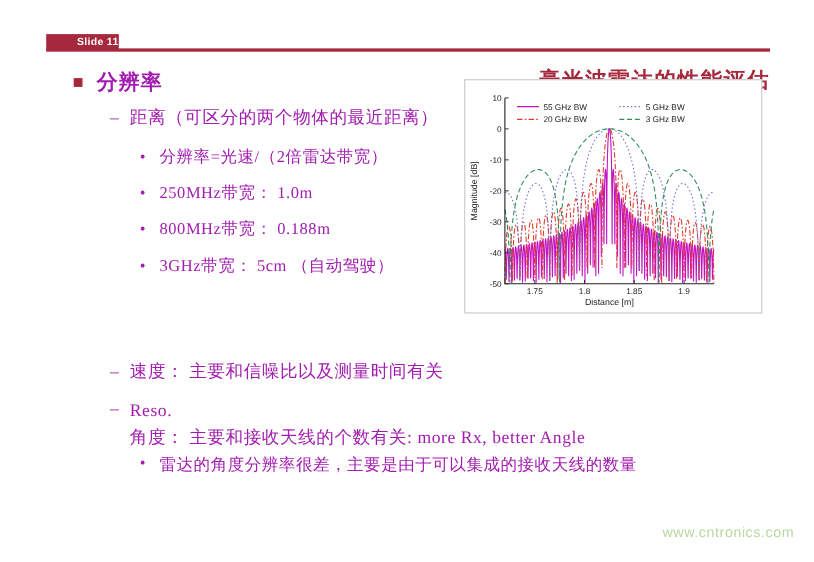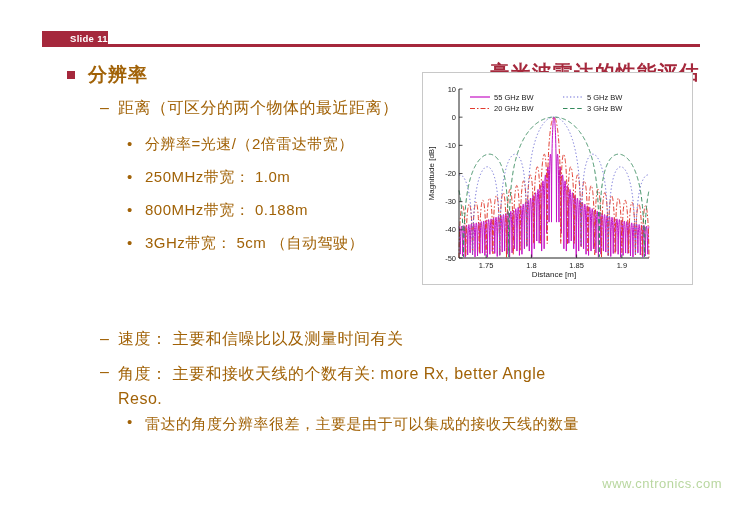--- a/index.html
+++ b/index.html
@@ -6,21 +6,21 @@
     font-family:"Liberation Sans",sans-serif;}
   .page{position:relative;width:740px;height:511px;background:#fff;}
   
   .badge{position:absolute;left:42px;top:31px;width:66px;height:15px;background:#a5283c;
     color:#fff;font-size:9.5px;font-weight:bold;line-height:15px;padding-left:28px;
     box-sizing:border-box;letter-spacing:.3px;}
   .header-line{position:absolute;left:42px;top:44px;width:658px;height:3px;background:#a5283c;}
   .page-title{position:absolute;right:40px;top:19px;font-size:19.5px;font-weight:bold;
     color:#a5283c;letter-spacing:1.5px;margin-top:40px;}
   
-  .content-text{color:#a16207;font-family:Liberation Sans, sans-serif;}
+  .content-text{color:#a21caf;font-family:Liberation Serif, serif;}
   .h1-row{position:absolute;left:67px;top:62px;display:flex;align-items:center;}
   .sq{width:8px;height:8px;background:#a5283c;margin-right:13px;}
   .h1-text{font-size:19px;font-weight:600;letter-spacing:1px;}
   .li{position:absolute;display:flex;white-space:nowrap;}
   .li .mk{width:18px;flex:0 0 18px;}
   .lvl2{font-size:16px;line-height:22px;letter-spacing:.5px;}
   .lvl3{font-size:15px;line-height:21px;letter-spacing:.5px;}
   .li.wrap{white-space:normal;}
   .li .lines div{line-height:25px;}
   
@@ -65,22 +65,22 @@
     <span>3GHz带宽：  5cm （自动驾驶）</span>
   </div>
 
   <div class="li lvl2 content-text" style="left:100px;top:328px;">
     <span class="mk">–</span>
     <span>速度：  主要和信噪比以及测量时间有关</span>
   </div>
   <div class="li lvl2 wrap content-text" style="left:100px;top:361px;">
     <span class="mk">–</span>
     <span class="lines">
+      <div>Reso.</div>
       <div>角度：  主要和接收天线的个数有关: more Rx, better Angle</div>
-      <div>Reso.</div>
     </span>
   </div>
   <div class="li lvl3 wrap content-text" style="left:127px;top:411px;">
     <span class="mk">•</span>
     <span class="lines">
       <div>雷达的角度分辨率很差，主要是由于可以集成的接收天线的数量</div>
     </span>
   </div>
 
   <div class="chart-box">

